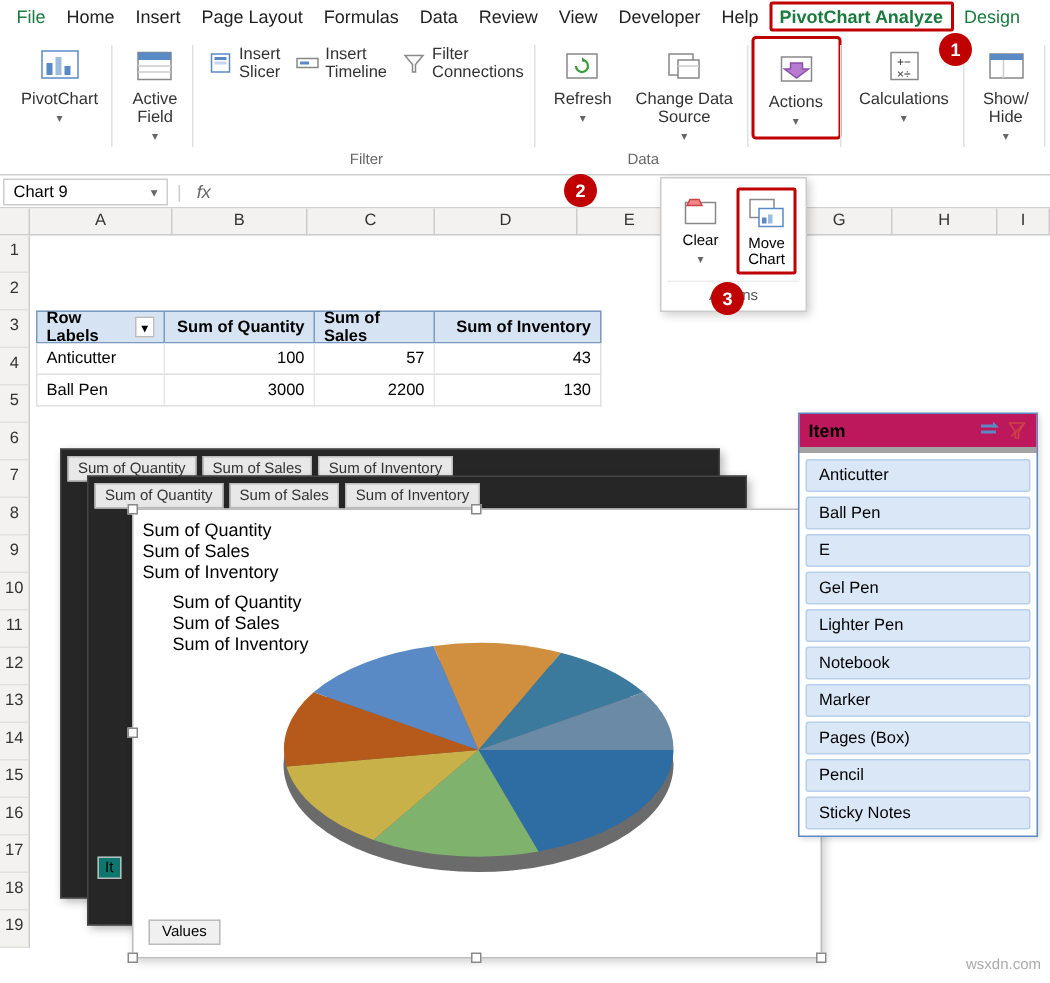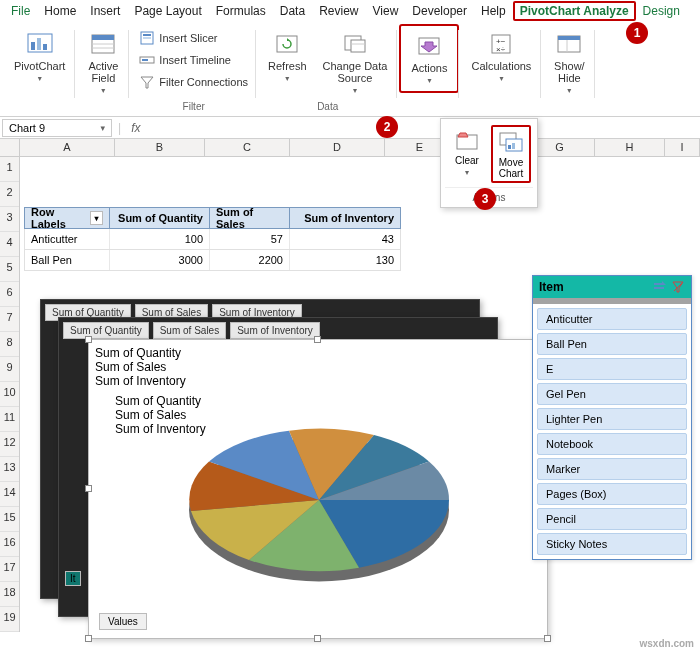--- a/index.html
+++ b/index.html
@@ -14,21 +14,21 @@
 
 
 .ribbon { display: flex; height: 95px; border-bottom: 1px solid #d0d0d0; background: #fff; padding: 2px 4px 0 4px; gap: 2px; }
 .ribgroup { display: flex; flex-direction: column; align-items: center; padding: 2px 4px; position: relative; }
 .ribgroup::after { content: ""; position: absolute; right: 0; top: 6px; bottom: 18px; width: 1px; background: #e0e0e0; }
 .ribgroup-label { font-size: 10px; color: #666; text-align: center; position: absolute; bottom: 4px; left: 0; right: 0; }
 .bigbtn { display: flex; flex-direction: column; align-items: center; justify-content: flex-start; padding: 4px 6px 2px; gap: 2px; min-width: 44px; text-align: center; color: #333; cursor: default; }
 .bigbtn .icon { width: 28px; height: 28px; display: flex; align-items: center; justify-content: center; }
 .bigbtn .lbl { font-size: 11px; line-height: 1.1; }
 .bigbtn .arrow { font-size: 8px; color: #666; }
-.smallbtns { display: flex; flex-direction: column; gap: 2px; padding: 2px 0; }
+.smallbtns { display: flex; flex-direction: row; gap: 2px; padding: 2px 0; }
 .smallbtn { display: flex; align-items: center; gap: 4px; font-size: 11px; padding: 2px 4px; color: #333; cursor: default; }
 .smallbtn .si { width: 16px; height: 16px; display: inline-flex; align-items: center; justify-content: center; }
 .actions-box { border: 2px solid #c00000; border-radius: 3px; padding: 2px 4px 4px; }
 .actions-row { display: flex; gap: 4px; align-items: flex-start; }
 
 
 .fxbar { display: flex; align-items: center; height: 22px; border-bottom: 1px solid #d0d0d0; }
 .namebox { width: 110px; border: 1px solid #ccc; margin: 1px 2px; padding: 2px 6px; font-size: 11px; display: flex; align-items: center; justify-content: space-between; }
 .namebox .dd { font-size: 9px; color: #666; }
 .fxbtn { padding: 0 6px; color: #666; font-style: italic; }
@@ -75,33 +75,33 @@
 
 .actions-popup { position: absolute; left: 392px; top: 118px; width: 98px; background: #fff; border: 1px solid #ccc; box-shadow: 2px 2px 6px rgba(0,0,0,0.2); z-index: 50; padding: 6px 4px 2px; margin-left: 48px; }
 .actions-popup .row { display: flex; gap: 4px; justify-content: center; }
 .actions-popup .abtn { width: 40px; display: flex; flex-direction: column; align-items: center; font-size: 10px; gap: 2px; padding: 2px; }
 .actions-popup .abtn.sel { border: 2px solid #c00000; border-radius: 2px; }
 .actions-popup .abtn .aicon { width: 26px; height: 26px; }
 .actions-popup .footer { text-align: center; font-size: 10px; color: #555; padding: 4px 0 2px; border-top: 1px solid #eee; margin-top: 4px; }
 
 
 .slicer { position: absolute; right: 8px; top: 275px; width: 160px; background: #fff; border: 1px solid #5a8ac6; box-shadow: 1px 1px 4px rgba(0,0,0,0.15); z-index: 30; }
-.slicer .shdr { display: flex; align-items: center; justify-content: space-between; padding: 4px 6px; background: #14b8a6; border-bottom: 6px solid #a3a3a3; }
+.slicer .shdr { display: flex; align-items: center; justify-content: space-between; padding: 4px 6px; background: #be185d; border-bottom: 4px solid #a3a3a3; }
 .slicer .shdr .ttl { font-weight: 600; font-size: 12px; }
 .slicer .shdr .tools { display: flex; gap: 4px; }
 .slicer .sbody { padding: 4px; display: flex; flex-direction: column; gap: 3px; }
 .slicer .sitem { background: #d9e7f7; border: 1px solid #b7d0eb; padding: 4px 8px; font-size: 11px; border-radius: 2px; cursor: default; }
 
 
 .badge { position: absolute; width: 22px; height: 22px; background: #c00000; color: #fff; border-radius: 50%; display: flex; align-items: center; justify-content: center; font-weight: 700; font-size: 12px; z-index: 60; }
 
 
 .sidepill { position: absolute; width: 20px; height: 20px; background: #fff; border: 1px solid #ccc; display: flex; align-items: center; justify-content: center; font-size: 12px; color: #4a8a4a; box-shadow: 1px 1px 2px rgba(0,0,0,0.1); }
 
-.watermark { position: absolute; right: 6px; bottom: 6px; font-size: 10px; color: #aaa; font-weight: bold; }
+.watermark { position: absolute; right: 6px; bottom: 6px; font-size: 10px; color: #aaa; }
 
 .dropbtn { border: 1px solid #bbb; background: #fff; width: 14px; height: 14px; display: inline-flex; align-items: center; justify-content: center; font-size: 8px; }
 
 svg { display: block; }
 </style>
 </head>
 <body>
 
 <div class="menubar">
   <div class="item file">File</div>

